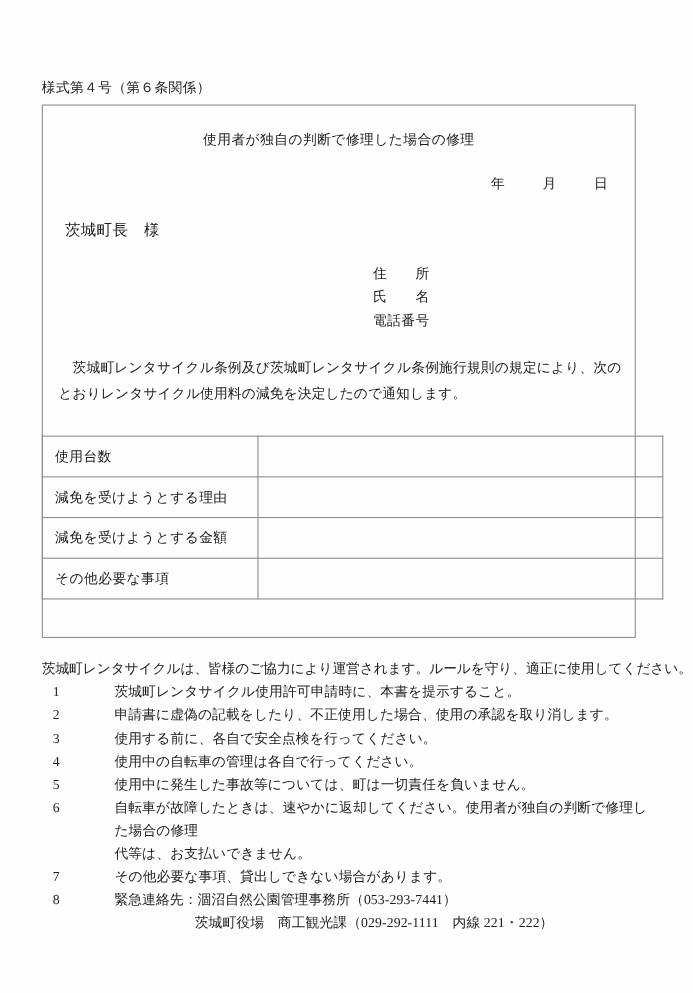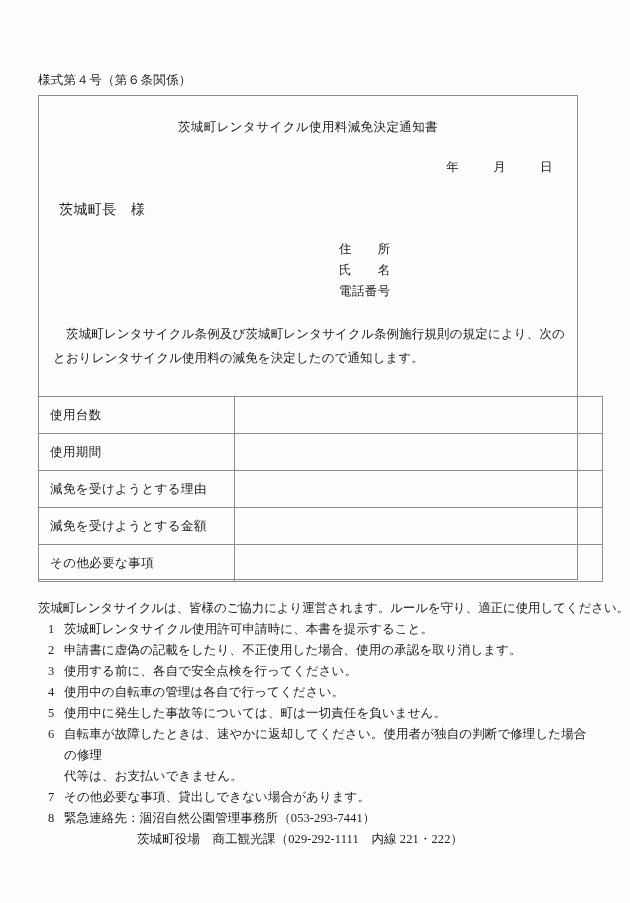--- a/index.html
+++ b/index.html
@@ -139,63 +139,60 @@
   }
   .note-num {
     width: 26px;
     flex: 0 0 26px;
     text-align: left;
     padding-left: 10px;
     box-sizing: border-box;
   }
   .note-text {
     flex: 1 1 auto;
+    margin-left: 40px;
   }
   .note-text .cont {
     display: block;
   }
   .note-text .indent-deep {
     display: block;
     padding-left: 73px;
     white-space: nowrap;
   }
 </style>
 </head>
 <body>
 
 <div class="page">
 
   <div class="form-no">様式第４号（第６条関係）</div>
 
   <div class="main-box">
 
-    <div class="doc-title">茨城町レンタサイクル使用料減免決定通知書</div>
+    <div class="doc-title">使用者が独自の判断で修理した場合の修理</div>
 
     <div class="date-line">
       <span>年</span><span class="gap"></span><span>月</span><span class="gap"></span><span>日</span>
     </div>
 
     <div class="addressee">茨城町長　様</div>
 
     <div class="applicant-block">
       <span class="fld">住　　所</span>
       <span class="fld">氏　　名</span>
       <span class="fld">電話番号</span>
     </div>
 
     <div class="body-text">茨城町レンタサイクル条例及び茨城町レンタサイクル条例施行規則の規定により、次のとおりレンタサイクル使用料の減免を決定したので通知します。</div>
 
     <table class="form-table">
       <tbody>
         <tr>
           <td class="label-cell">使用台数</td>
-          <td class="value-cell"></td>
-        </tr>
-        <tr>
-          <td class="label-cell">使用期間</td>
           <td class="value-cell"></td>
         </tr>
         <tr>
           <td class="label-cell">減免を受けようとする理由</td>
           <td class="value-cell"></td>
         </tr>
         <tr>
           <td class="label-cell">減免を受けようとする金額</td>
           <td class="value-cell"></td>
         </tr>

